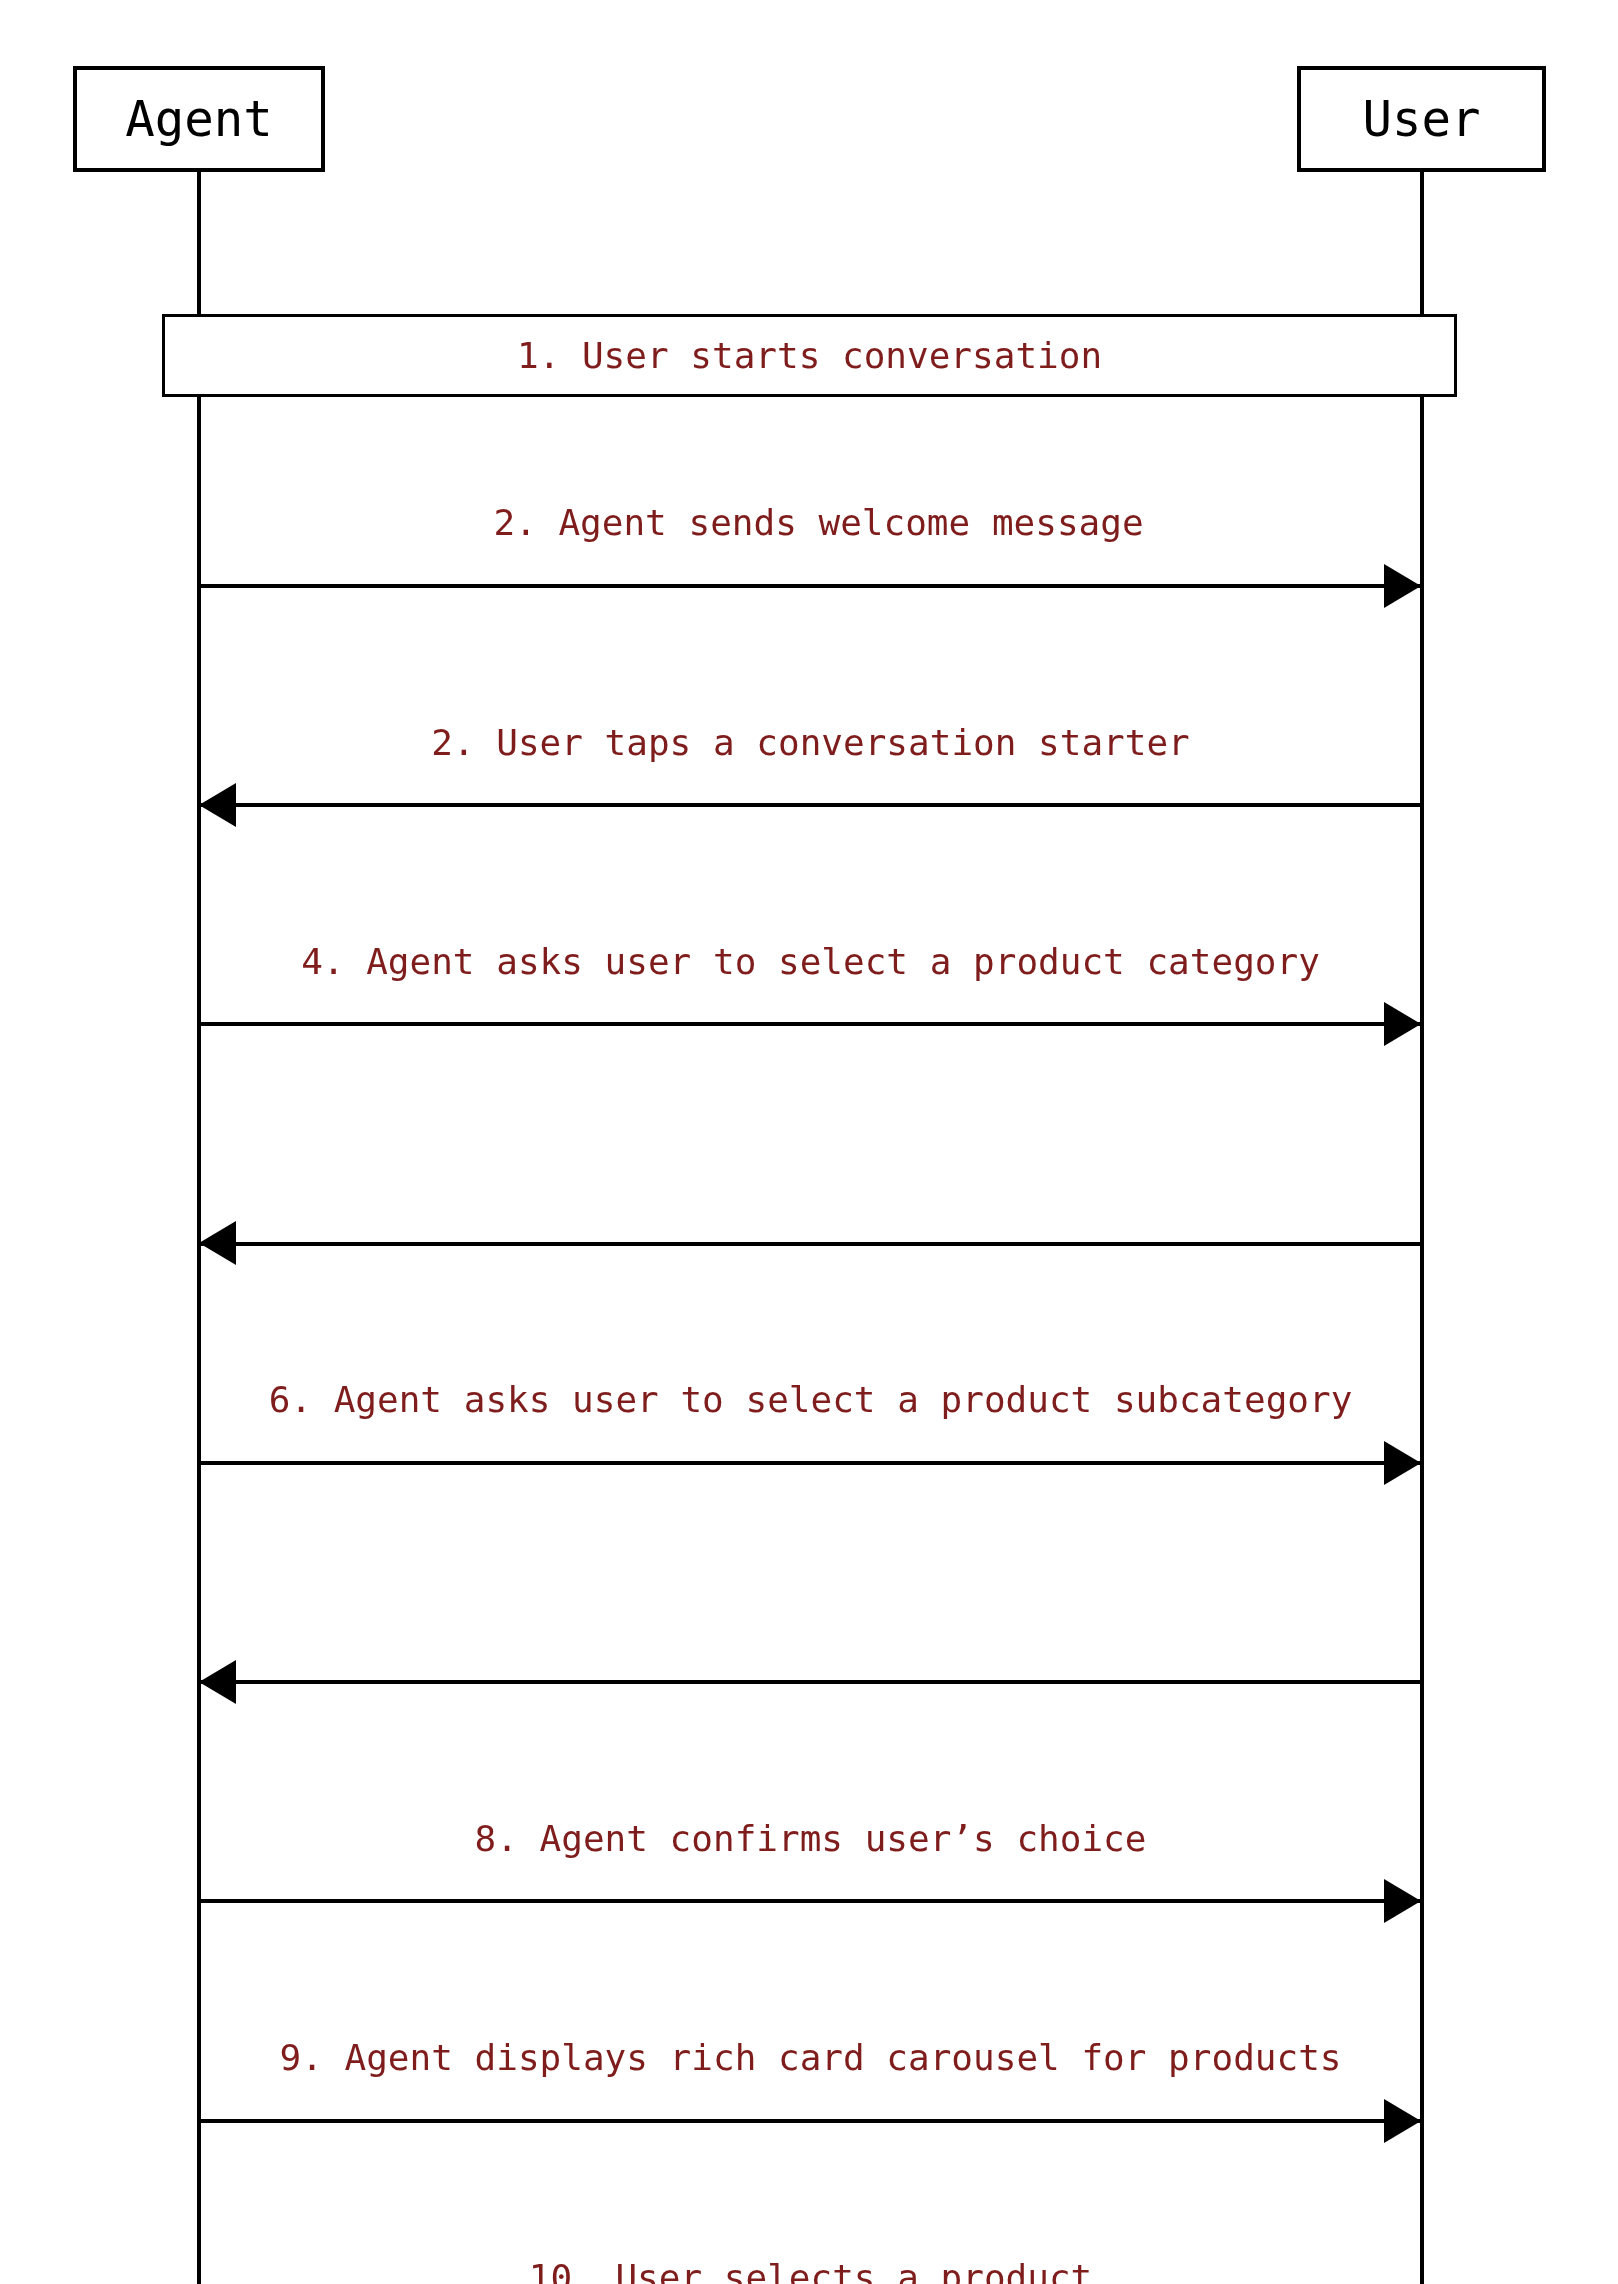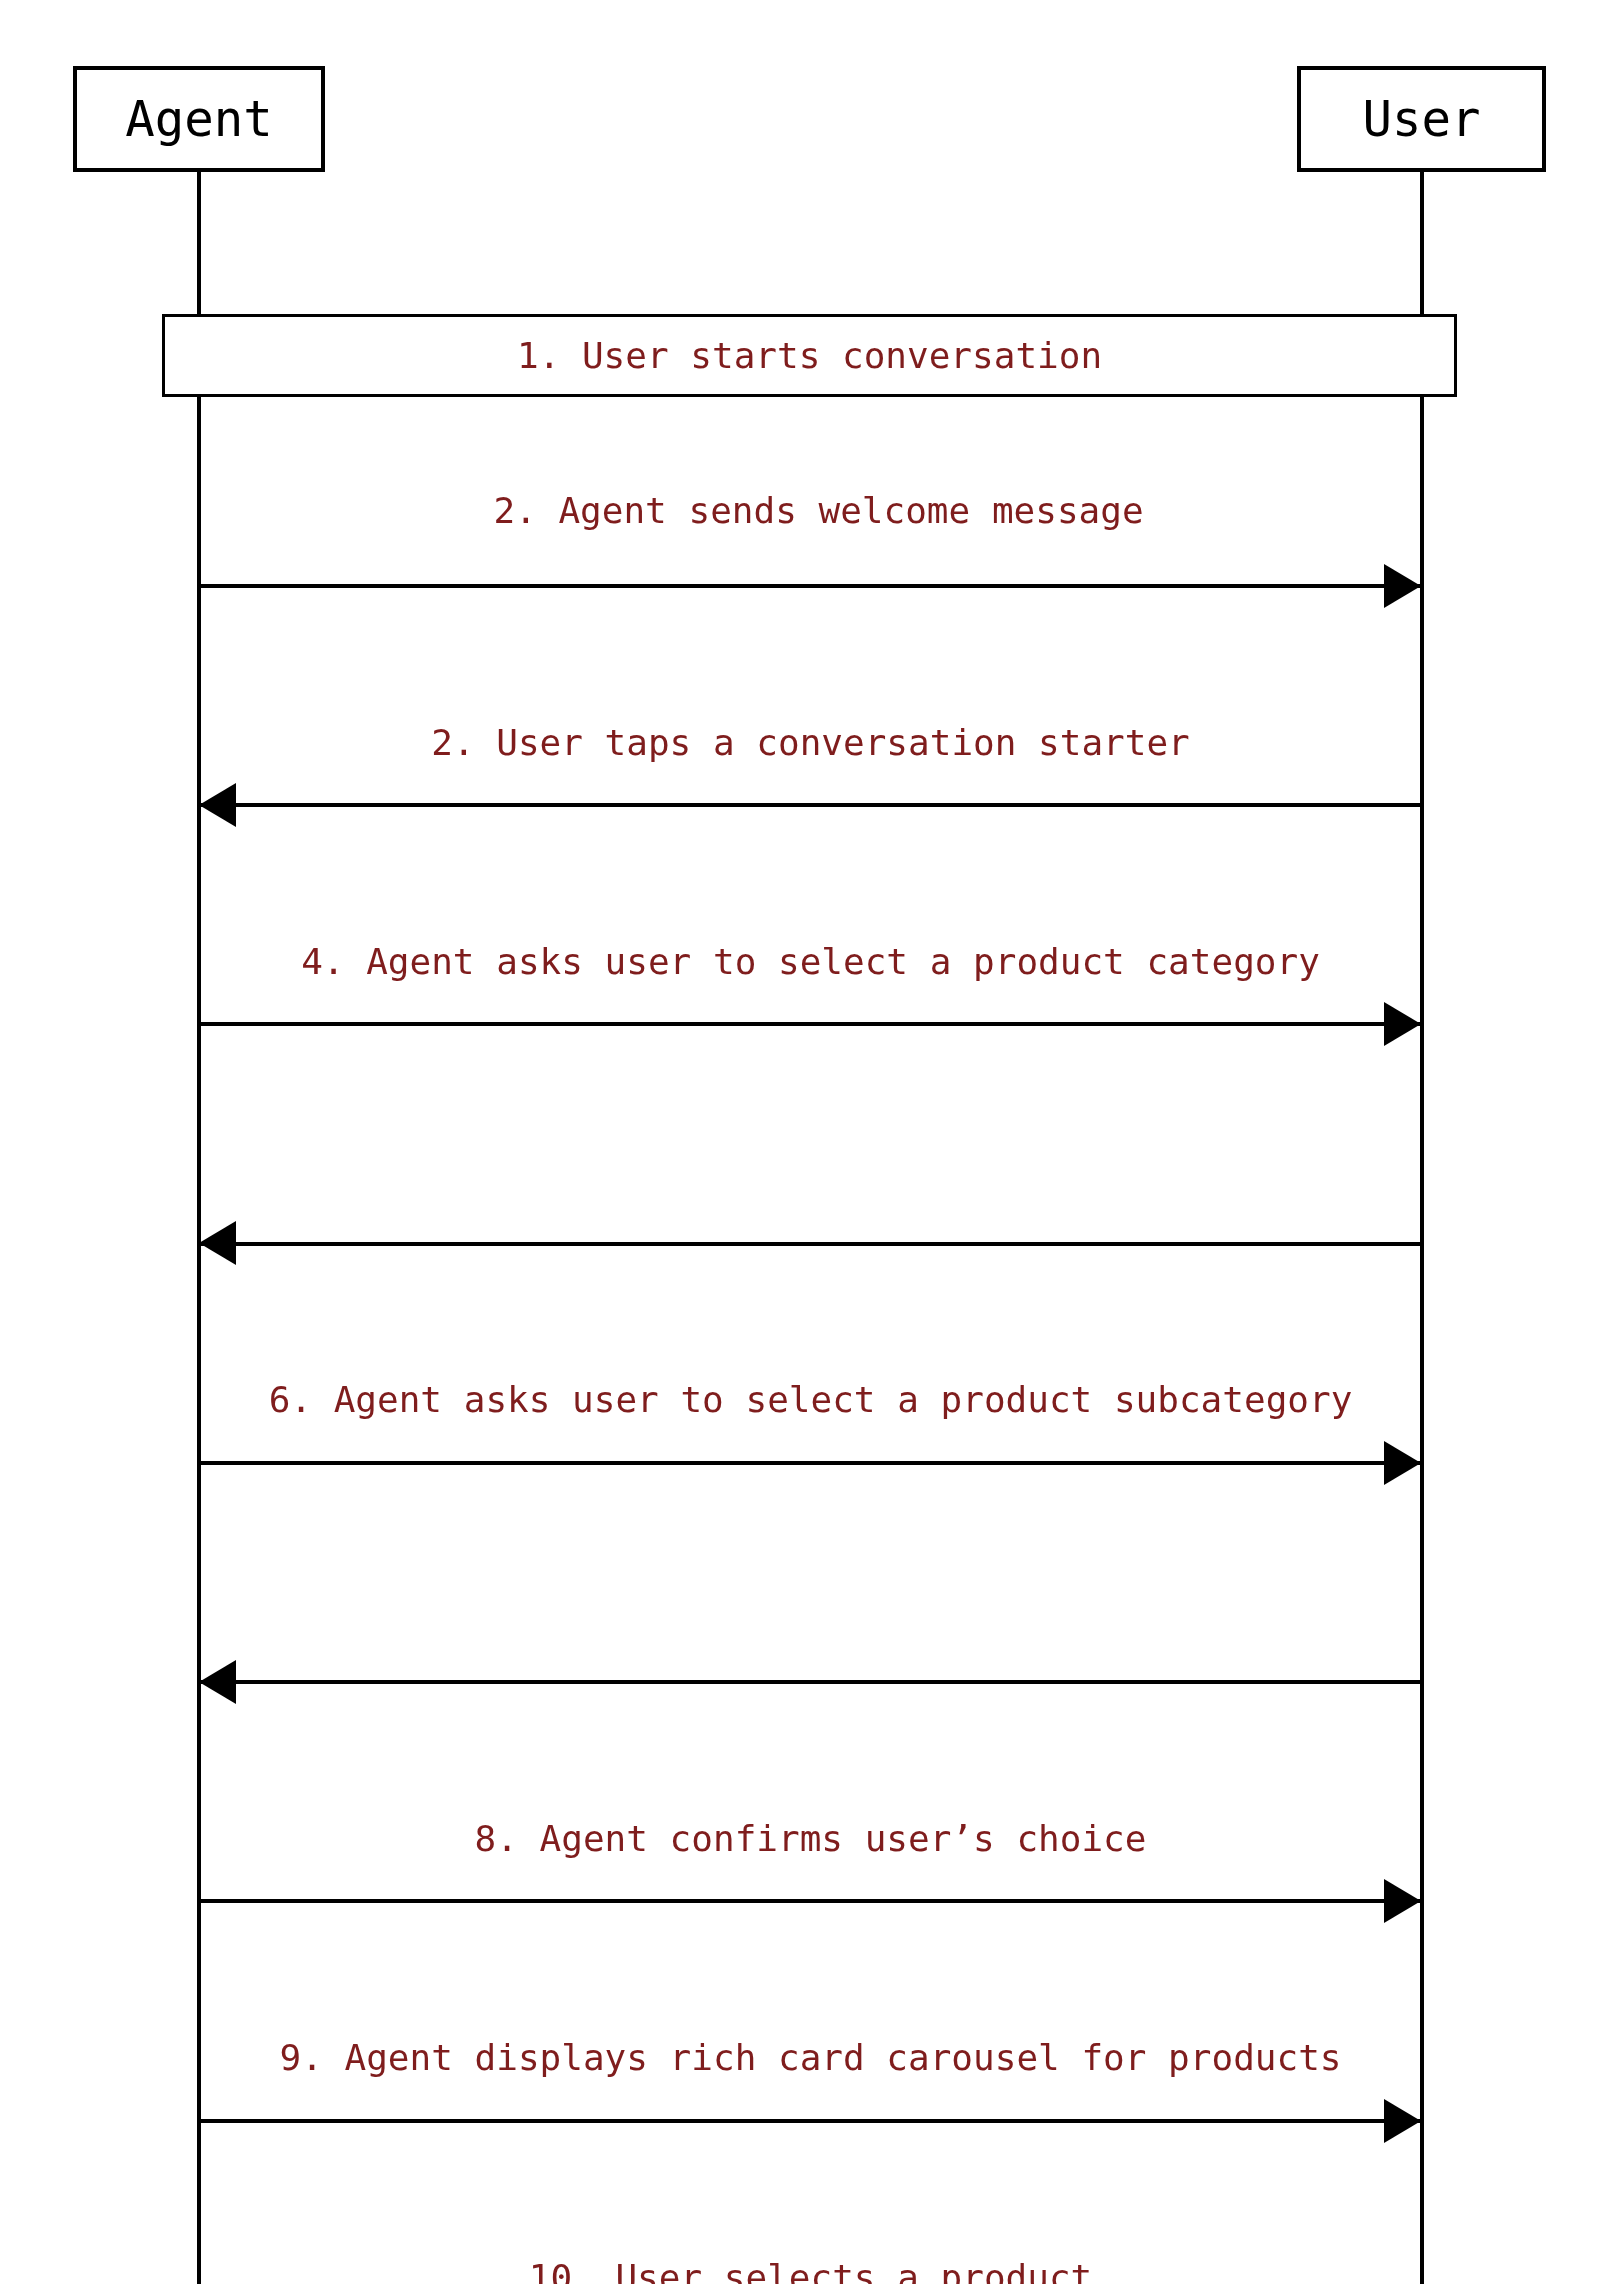--- a/index.html
+++ b/index.html
@@ -142,21 +142,21 @@
   <div class="lifeline" id="lifeline-agent"></div>
   <div class="lifeline" id="lifeline-user"></div>
 
   <div id="self-message-box">
     <span class="message-label" style="position:static;">1. User starts conversation</span>
   </div>
 
   <div id="message-rows">
       <div class="message-row" style="top: 397px; height: 219px;">
         <div class="row-frame"></div>
-        <div class="message-label" style="top: 89px; margin-left: 16px;">2. Agent sends welcome message</div>
+        <div class="message-label" style="top: 101px; margin-left: 16px;">2. Agent sends welcome message</div>
       </div>
       <div class="message-row" style="top: 617px; height: 219px;">
         <div class="row-frame"></div>
         <div class="message-label" style="top: 101px;">2. User taps a conversation starter</div>
       </div>
       <div class="message-row" style="top: 836px; height: 219px;">
         <div class="row-frame"></div>
         <div class="message-label" style="top: 101px;">4. Agent asks user to select a product category</div>
       </div>
       <div class="message-row" style="top: 1055px; height: 219px;">

